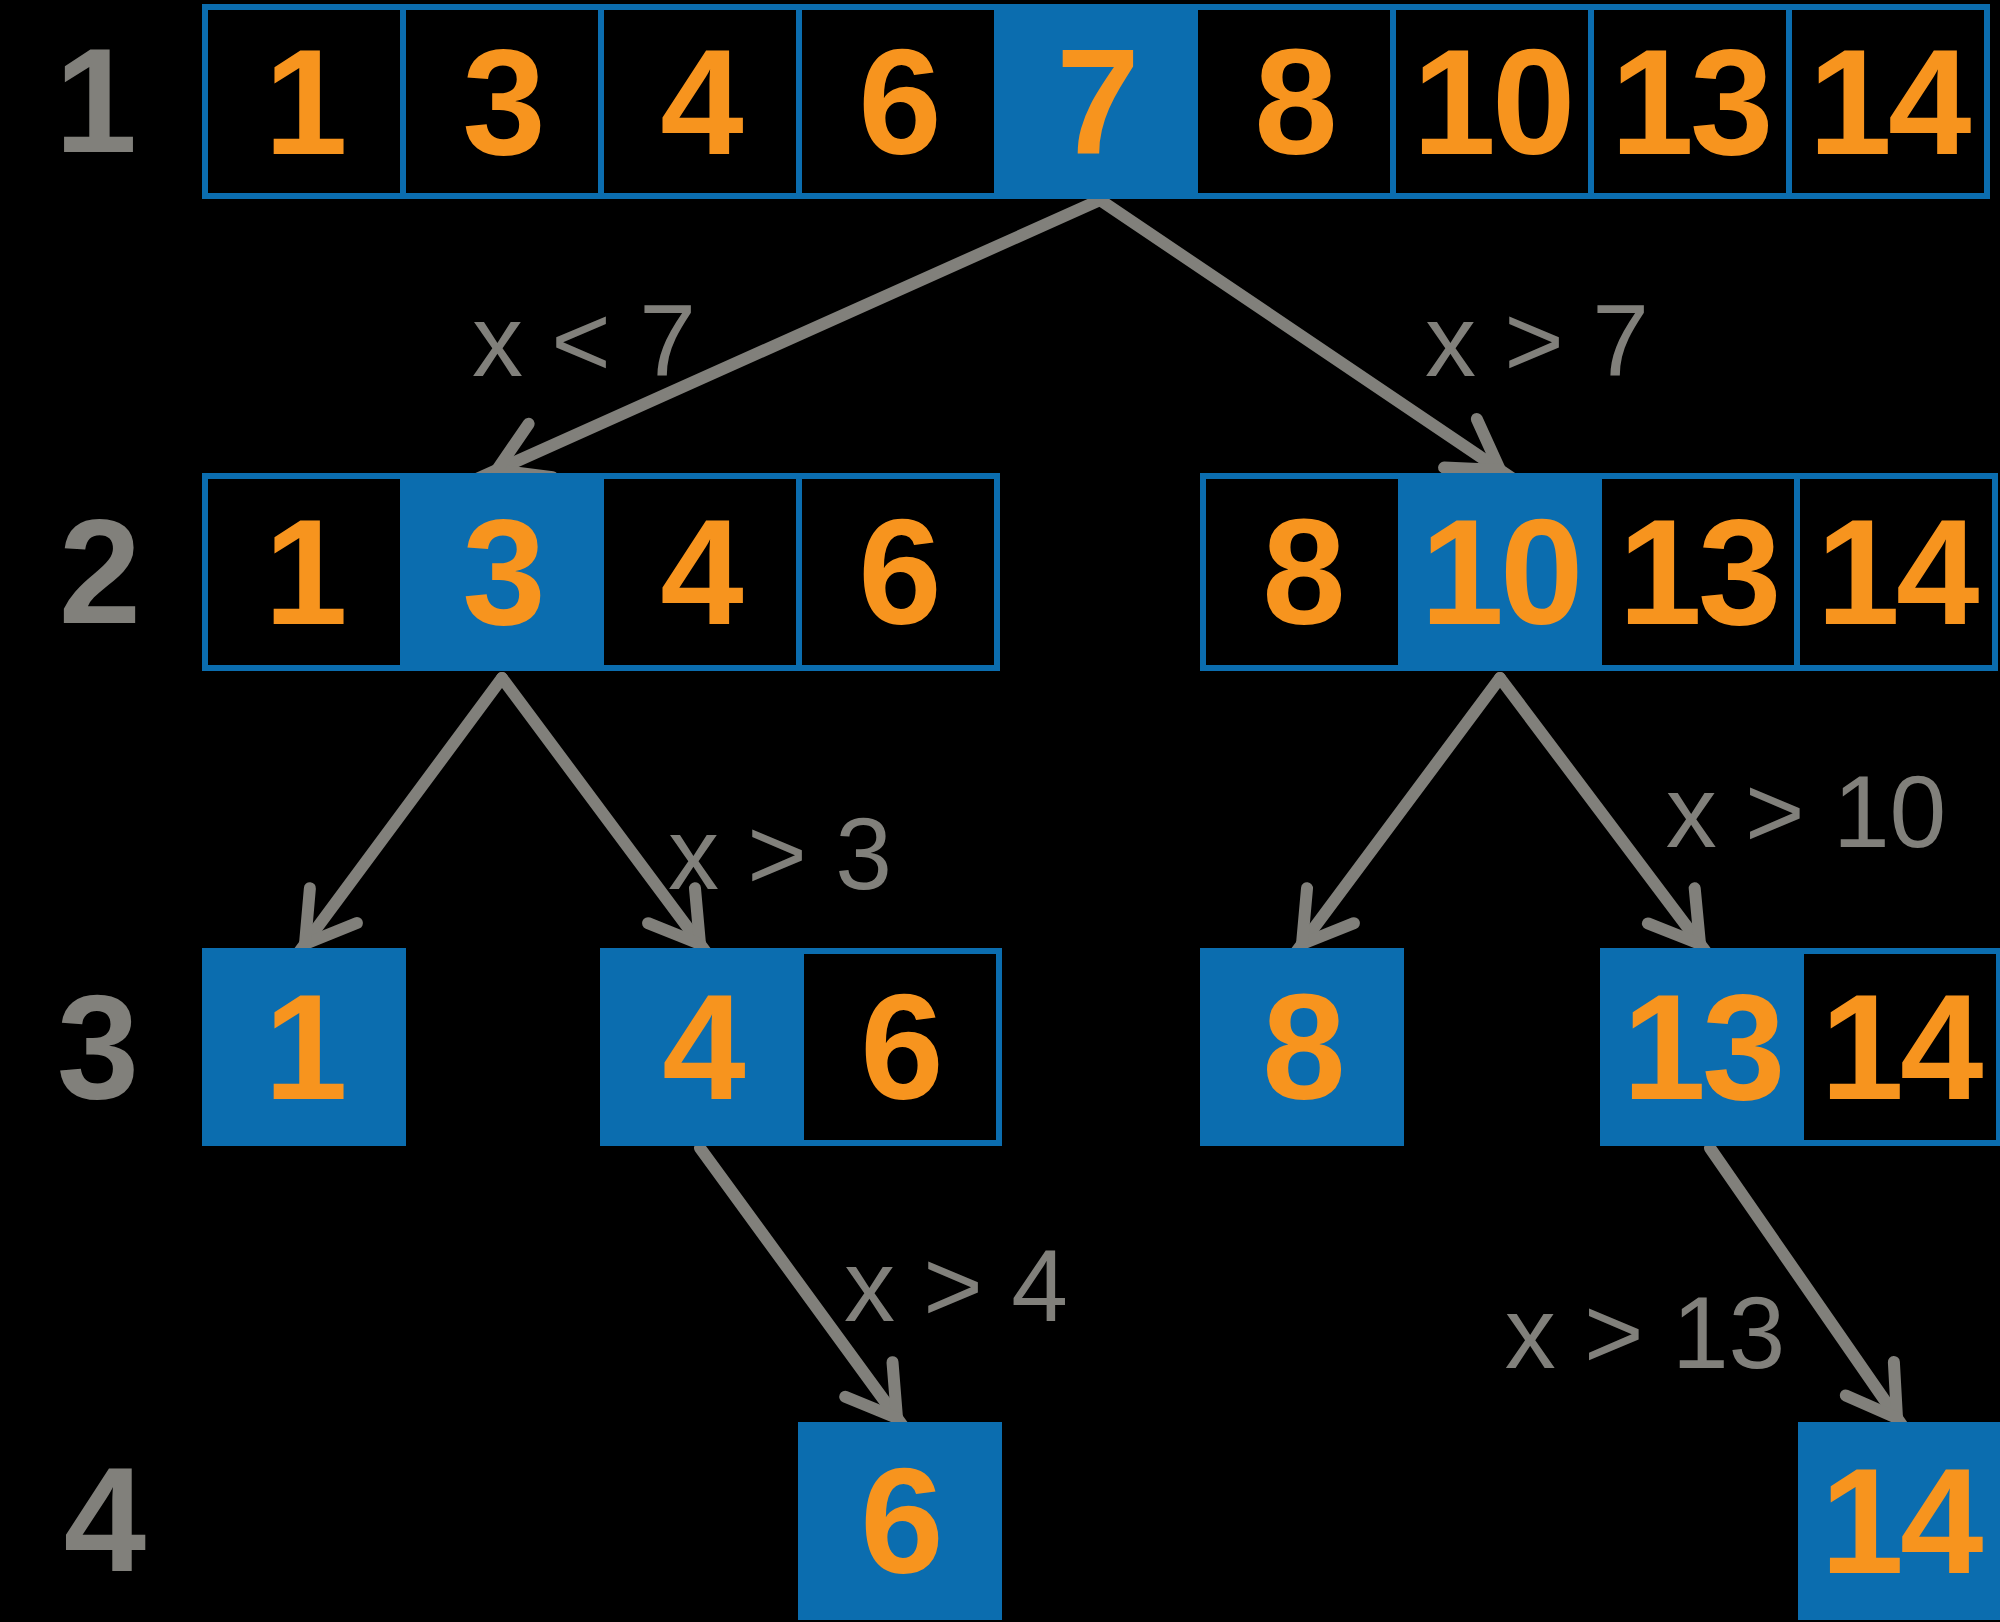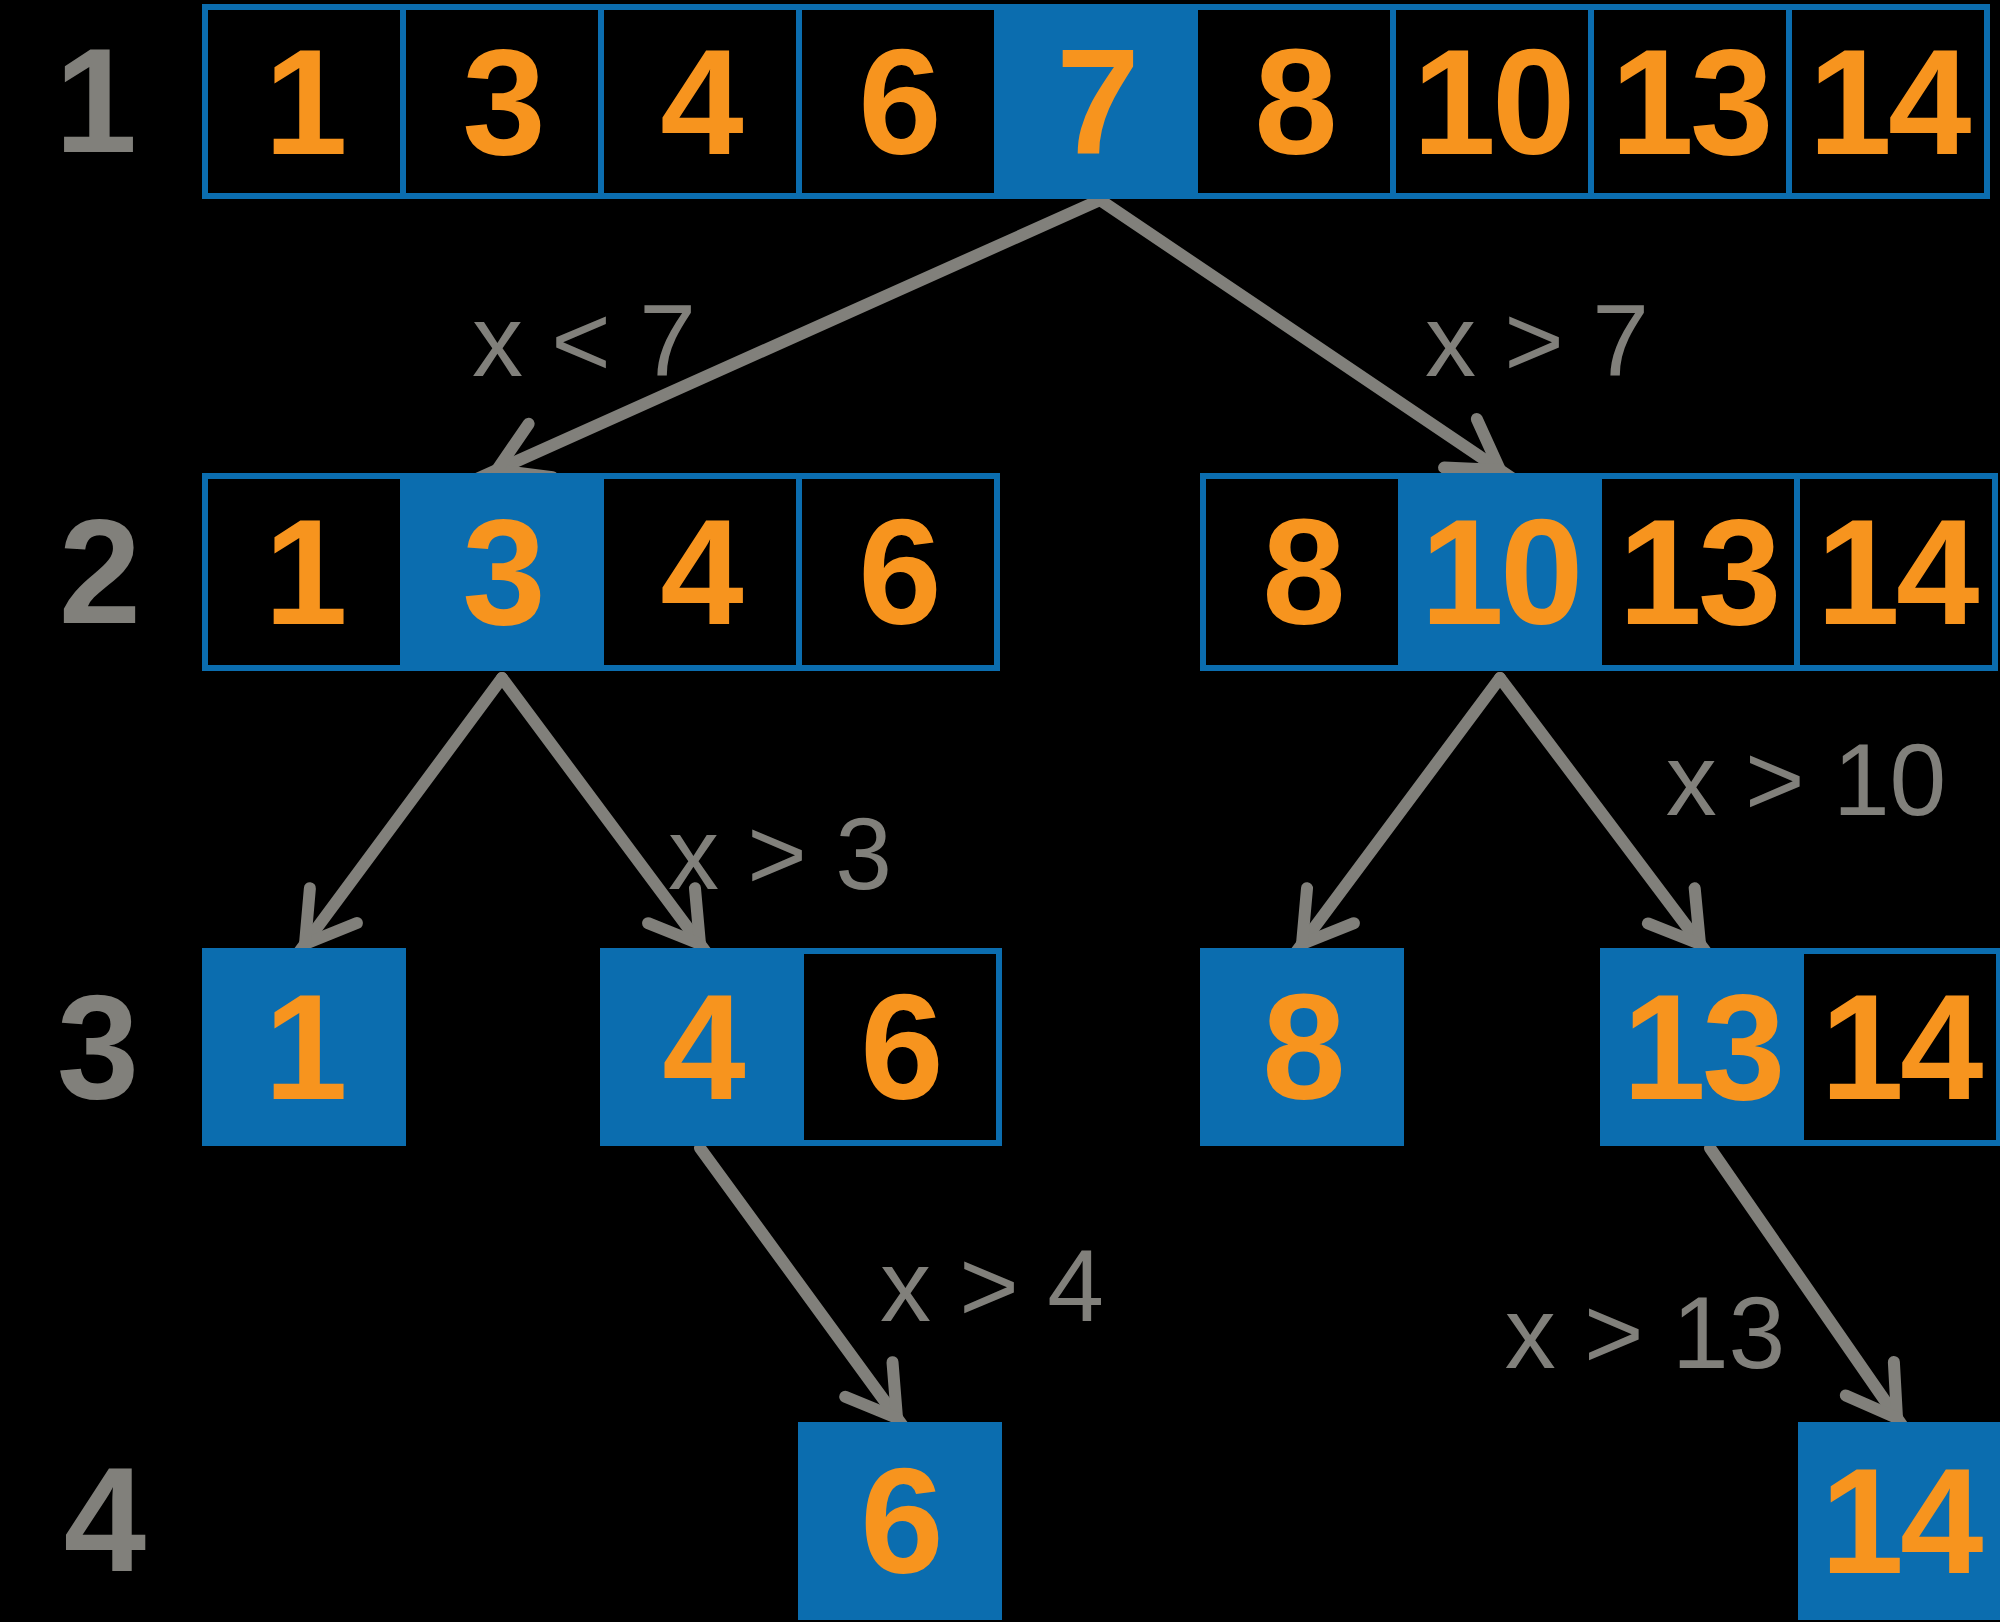--- a/index.html
+++ b/index.html
@@ -183,16 +183,16 @@
     <div class="row-label" style="left: 105px; top: 1520px;">4</div>
     <div class="cell hl" style="left: 798px; top: 1422px; width: 204px; height: 198px;">
       <span class="num">6</span>
     </div>
     <div class="cell hl" style="left: 1798px; top: 1422px; width: 204px; height: 198px;">
       <span class="num">14</span>
     </div>
     <div class="edge-label" style="left: 584px; top: 341px;">x &lt; 7</div>
     <div class="edge-label" style="left: 1537px; top: 341px;">x &gt; 7</div>
     <div class="edge-label" style="left: 780px; top: 854px;">x &gt; 3</div>
-    <div class="edge-label" style="left: 1806px; top: 780px;">x &gt; 10</div>
-    <div class="edge-label" style="left: 956px; top: 1286px; margin-left: 36px;">x &gt; 4</div>
+    <div class="edge-label" style="left: 1806px; top: 812px;">x &gt; 10</div>
+    <div class="edge-label" style="left: 956px; top: 1286px;">x &gt; 4</div>
     <div class="edge-label" style="left: 1645px; top: 1285px; margin-top: 48px;">x &gt; 13</div>
   </div>
 
 </body></html>

